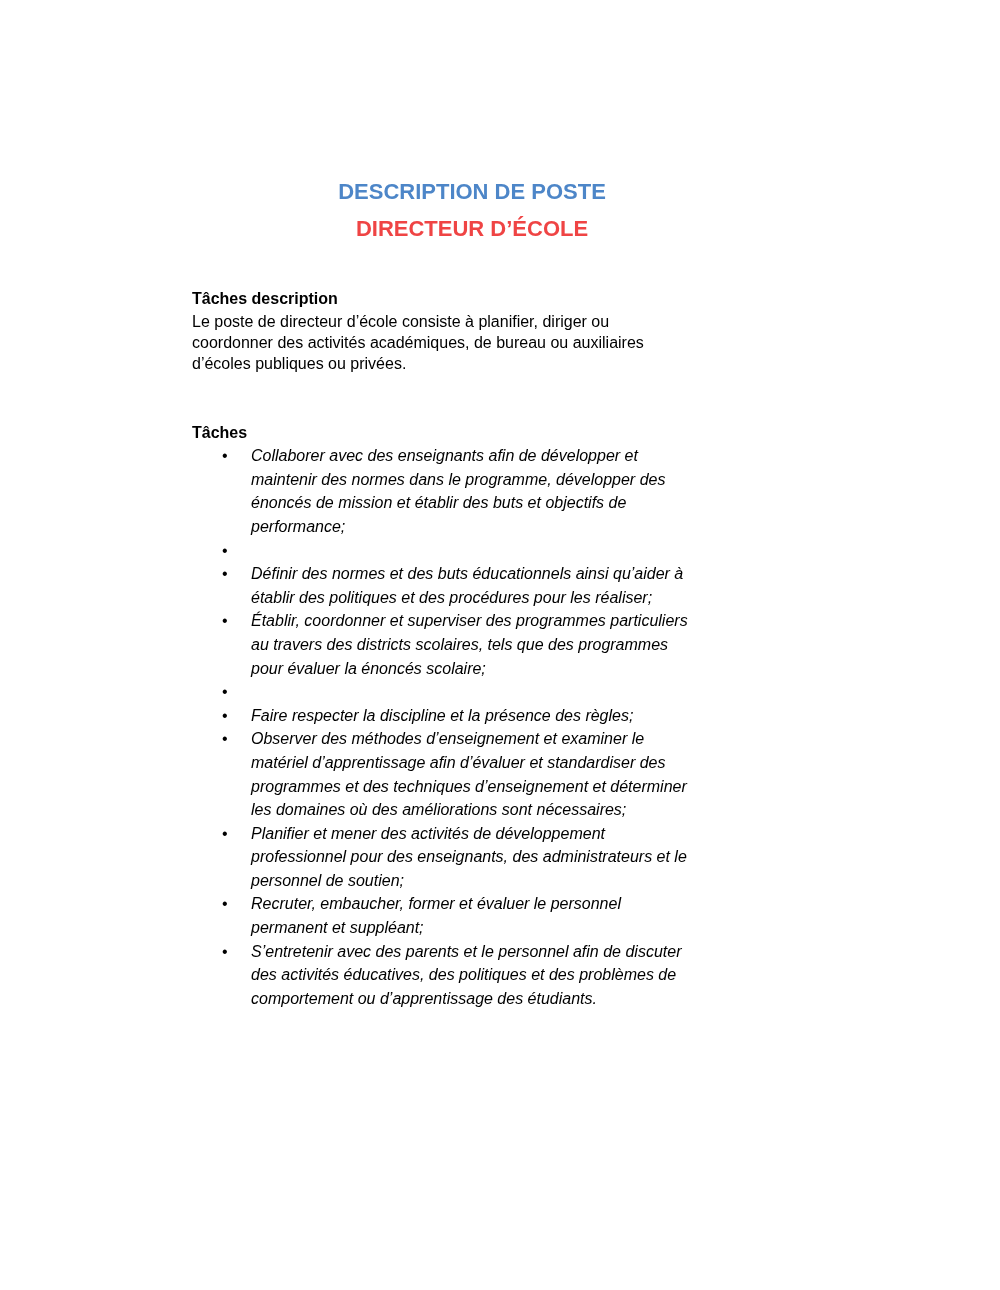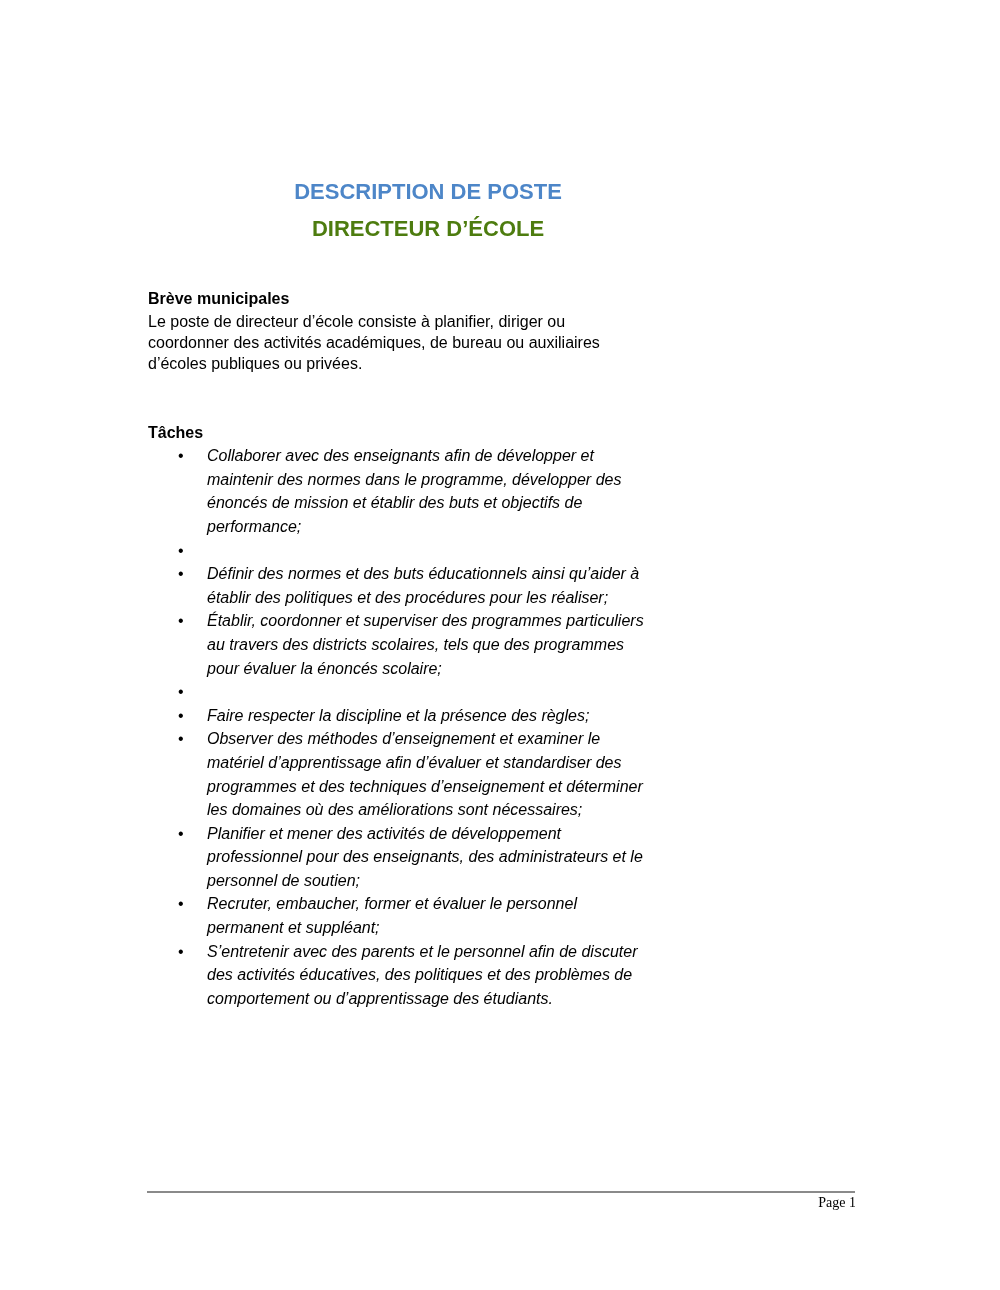--- a/index.html
+++ b/index.html
@@ -8,35 +8,36 @@
     background: #ffffff;
     font-family: "Liberation Sans", "DejaVu Sans", sans-serif;
     color: #000000;
     -webkit-font-smoothing: antialiased;
   }
   .page {
     position: relative;
     width: 855px; height: 1290px;
     background: #ffffff;
     overflow: hidden;
+    margin-left: 44px;
   }
   .content {
     position: absolute;
     left: 148px; top: 0;
     width: 560px;
   }
   .titles {
     margin-top: 173px;
     text-align: center;
     font-weight: bold;
     font-size: 22px;
     line-height: 37px;
   }
   .title-accent { color: #4d86c8; }
-  .title-main   { color: #4d7c0f; }
+  .title-main   { color: #ef4444; }
   .section-brief { margin-top: 40px; }
   .section-tasks { margin-top: 47px; }
   .heading {
     margin: 0;
     font-size: 16px;
     font-weight: bold;
     line-height: 23.6px;
   }
   .para {
     margin: 0;
@@ -80,21 +81,21 @@
 
 <div class="page">
   <div class="content">
 
     <div class="titles">
       <div class="title-accent">DESCRIPTION DE POSTE</div>
       <div class="title-main">DIRECTEUR D’ÉCOLE</div>
     </div>
 
     <div class="section-brief">
-      <h2 class="heading">Brève municipales</h2>
+      <h2 class="heading">Tâches description</h2>
       <p class="para">Le poste de directeur d’école consiste à planifier, diriger ou
 coordonner des activités académiques, de bureau ou auxiliaires
 d’écoles publiques ou privées.</p>
     </div>
 
     <div class="section-tasks">
       <h2 class="heading">Tâches</h2>
       <ul class="tasks">
         <li>
           <span class="bullet">•</span>
@@ -146,16 +147,13 @@
           <span class="bullet">•</span>
           <span class="btext">S’entretenir avec des parents et le personnel afin de discuter
 des activités éducatives, des politiques et des problèmes de
 comportement ou d’apprentissage des étudiants.</span>
         </li>
       </ul>
     </div>
 
   </div>
 
-  <div class="footer">
-    <span>Page 1</span>
-  </div>
 </div>
 
 </body></html>

